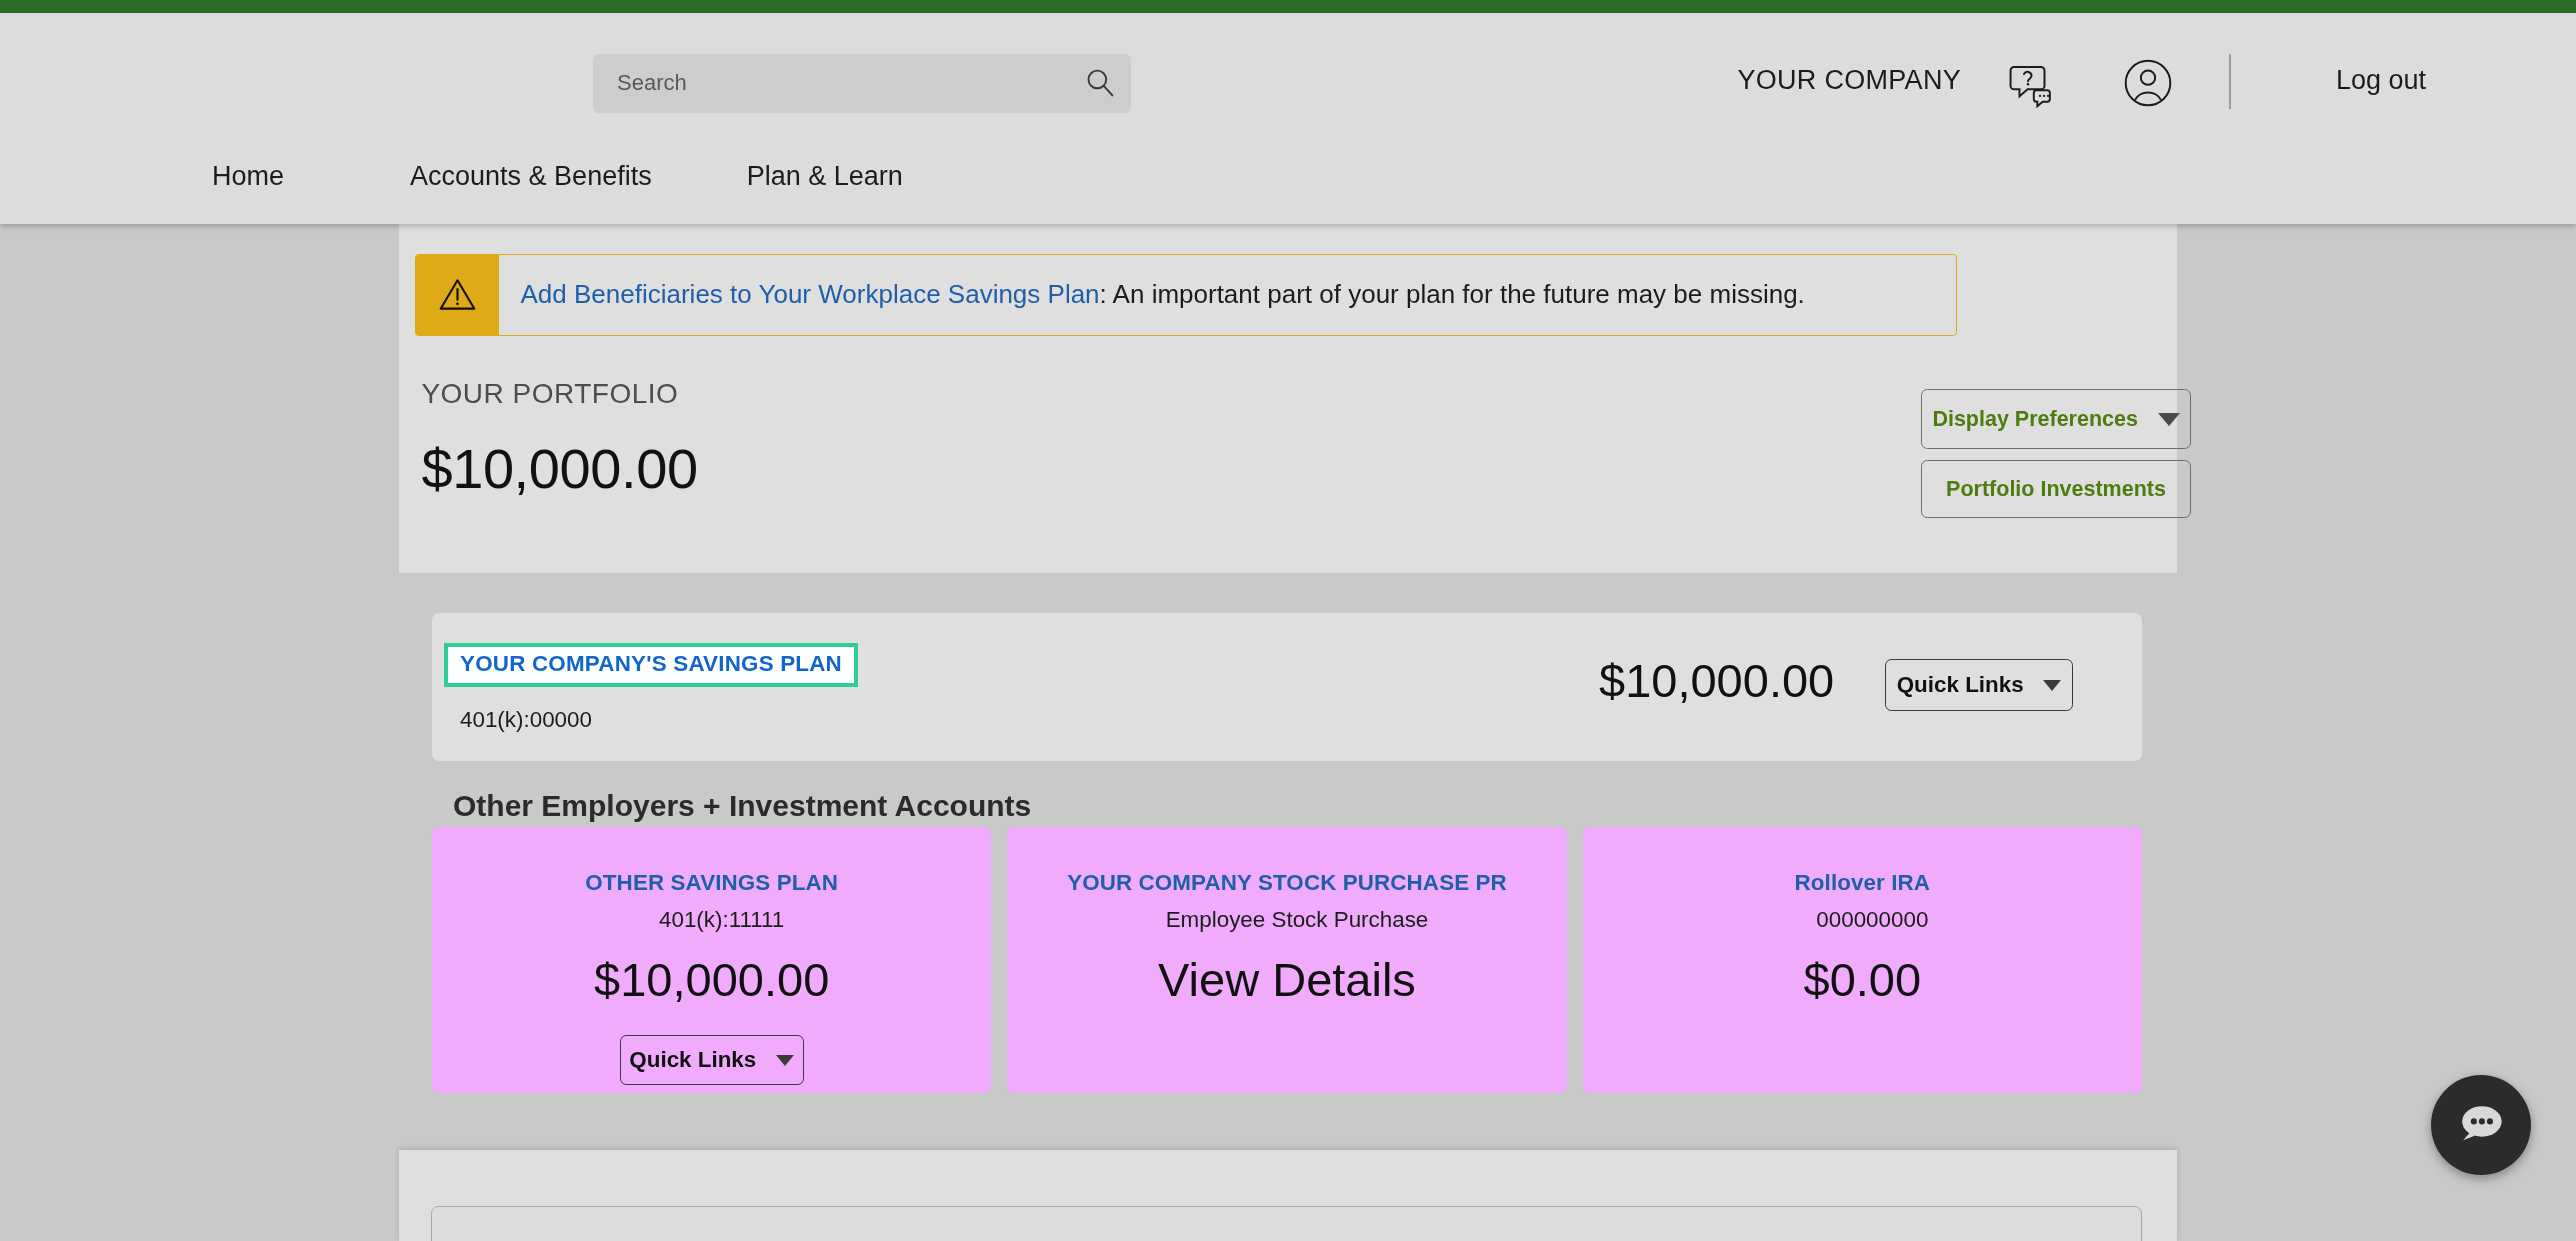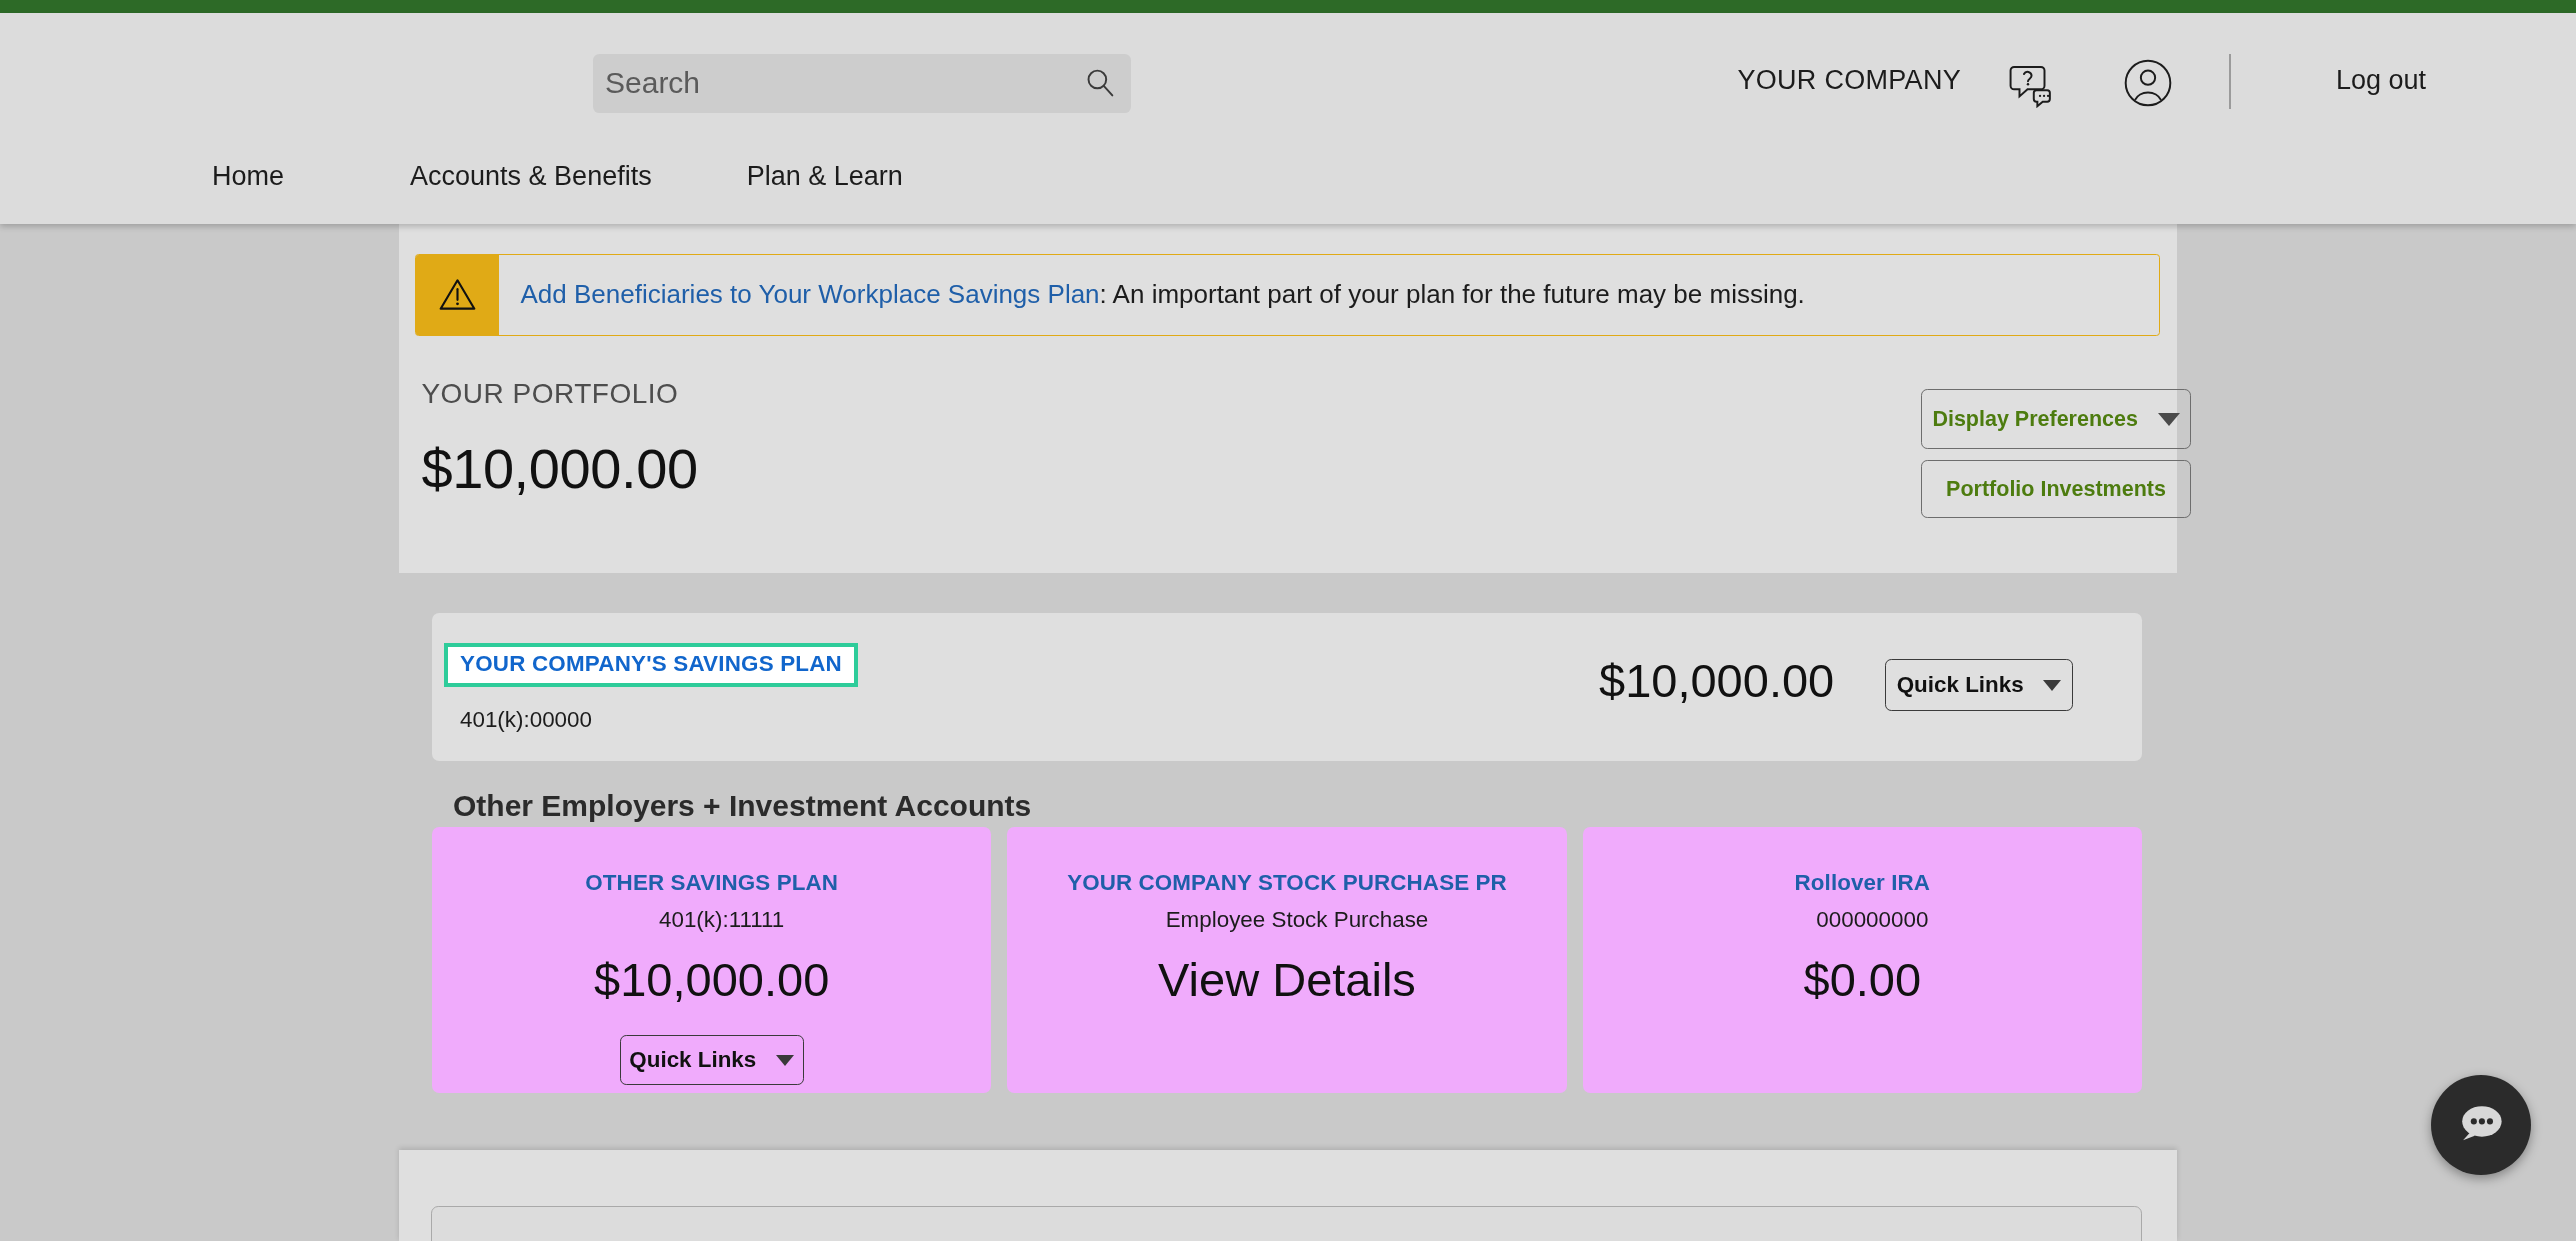--- a/index.html
+++ b/index.html
@@ -29,22 +29,22 @@
   .search-wrap {
     position: absolute; left: 593px; top: 41px;
     width: 538px; height: 59px;
     background: #cdcdcd;
     border-radius: 6.3px;
     display: flex; align-items: center;
   }
   .search-input {
     flex: 1; border: none; background: transparent; outline: none;
     font-family: "Liberation Sans", sans-serif;
-    font-size: 30px; color: #000000;
-    padding-left: 12px;
+    font-size: 22px; color: #000000;
+    padding-left: 24px;
   }
   .search-input::placeholder { color: #5a5a5a; opacity: 1; }
   .search-btn {
     width: 63px; height: 59px; border: none; background: transparent;
     display: flex; align-items: center; justify-content: center;
     cursor: pointer;
   }
 
   .company-name {
     position: absolute; right: 615px; top: 52px;
@@ -91,21 +91,21 @@
 
   
   .portfolio-panel {
     position: absolute; left: 399px; top: 0;
     width: 1778px; height: 349px;
     background: #dfdfdf;
   }
 
   .alert {
     position: absolute; left: 16px; top: 29.5px;
-    width: 1745px; height: 82px;
+    width: 1542px; height: 82px;
     display: flex; align-items: stretch;
     border: 1.8px solid #e0aa16;
     border-radius: 3.6px;
     background: #dfdfdf;
     overflow: hidden;
   }
   .alert-icon-box {
     width: 83px; background: #e0aa16;
     display: flex; align-items: center; justify-content: center;
     flex: none;

